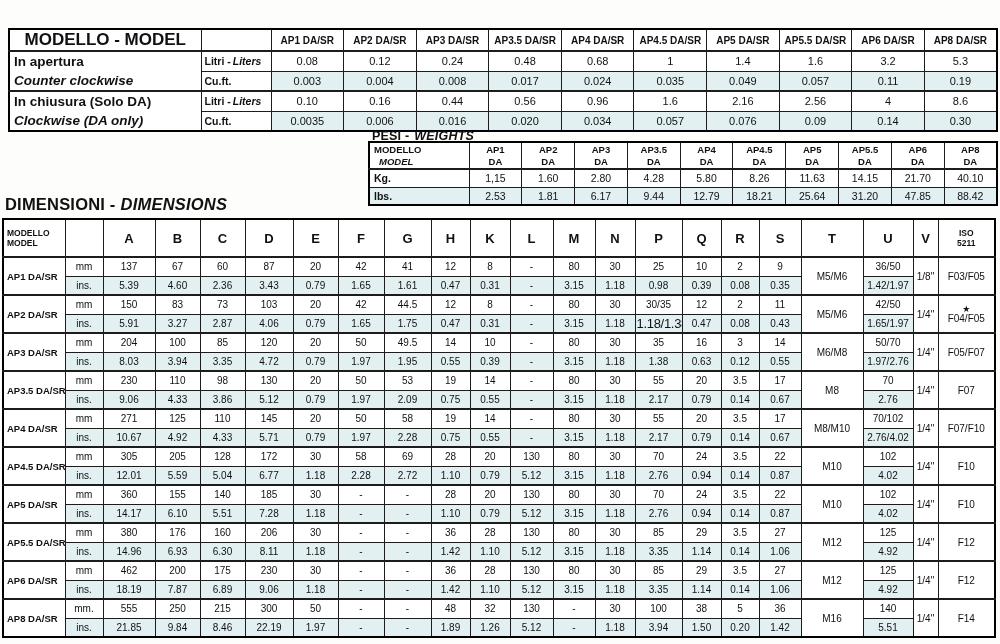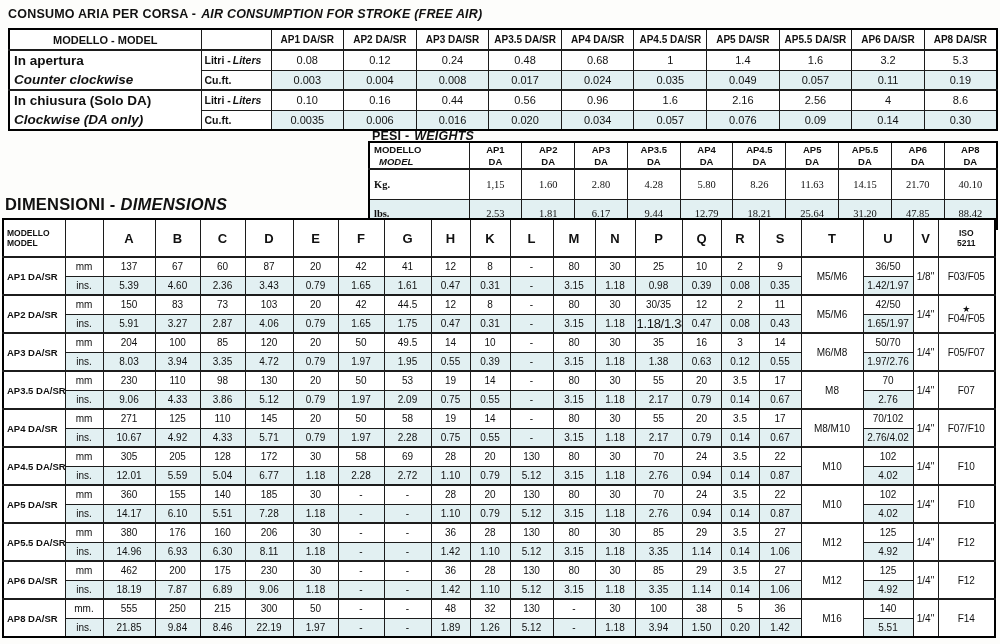--- a/index.html
+++ b/index.html
@@ -15,31 +15,31 @@
   .tbl thead th{border-bottom-width:2px;}
   .tbl tr.grp td{border-top-width:2px;}
   .sh{background:#e2f0f2;}
   tr.shrow td{background:#e2f0f2;}
 
   
   #consumption-table{left:8px; top:28px; width:988px;}
   #consumption-table thead tr{height:21px;}
   #consumption-table tbody tr{height:19px;}
   #consumption-table th{font-size:10px; font-weight:bold;}
-  #consumption-table .h-model{font-size:11px;}
+  #consumption-table .h-model{font-size:17px;}
   #consumption-table td{font-size:11px;}
   #consumption-table td.rowlabel{text-align:left; padding-left:4px; font-size:13.5px; font-weight:bold; line-height:19px;}
   #consumption-table td.rowlabel .en{margin-left:0; display:block;}
   #consumption-table td.unitcell{text-align:left; padding-left:3px; font-size:10.5px; font-weight:bold;}
   #consumption-table td.unitcell .en{margin-left:2px;}
 
   
   #weights-table{left:368px; top:141px; width:628px;}
   #weights-table thead tr{height:27px;}
-  #weights-table tbody tr{height:30px;font-family:Liberation Serif, serif;}
+  #weights-table tbody tr{height:18px;}
   #weights-table th{font-size:9.5px; font-weight:bold; line-height:12px;}
   #weights-table th.wh-model{text-align:left; padding-left:4px;}
   #weights-table td{font-size:10.5px;}
   #weights-table td.wlabel{text-align:left; padding-left:4px; font-weight:bold;}
 
   
   #dimensions-table{left:2px; top:218px; width:994px;}
   #dimensions-table thead tr{height:38px;}
   #dimensions-table tbody tr{height:19px;}
   #dimensions-table th{font-size:13px; font-weight:bold;}
@@ -48,23 +48,20 @@
   #dimensions-table td{font-size:10px;}
   #dimensions-table td.mcol{text-align:left; padding-left:3px; font-size:9.5px; font-weight:bold;}
   #dimensions-table td.tight{font-size:13px; letter-spacing:-.3px;}
   .star{display:block; font-size:9px; line-height:7px; padding-top:1px;}
 </style>
 </head>
 <body>
 
 <div class="page">
 
-  <div class="title-sm" style="left:8px; top:7px;">
-    <span>CONSUMO ARIA PER CORSA -</span><span class="en">AIR CONSUMPTION FOR STROKE (FREE AIR)</span>
-  </div>
 
   <table class="tbl" id="consumption-table">
       <colgroup>
         <col style="width: 192px;">
         <col style="width: 70px;">
         <col style="width: 72.6px;">
         <col style="width: 72.6px;">
         <col style="width: 72.6px;">
         <col style="width: 72.6px;">
         <col style="width: 72.6px;">

